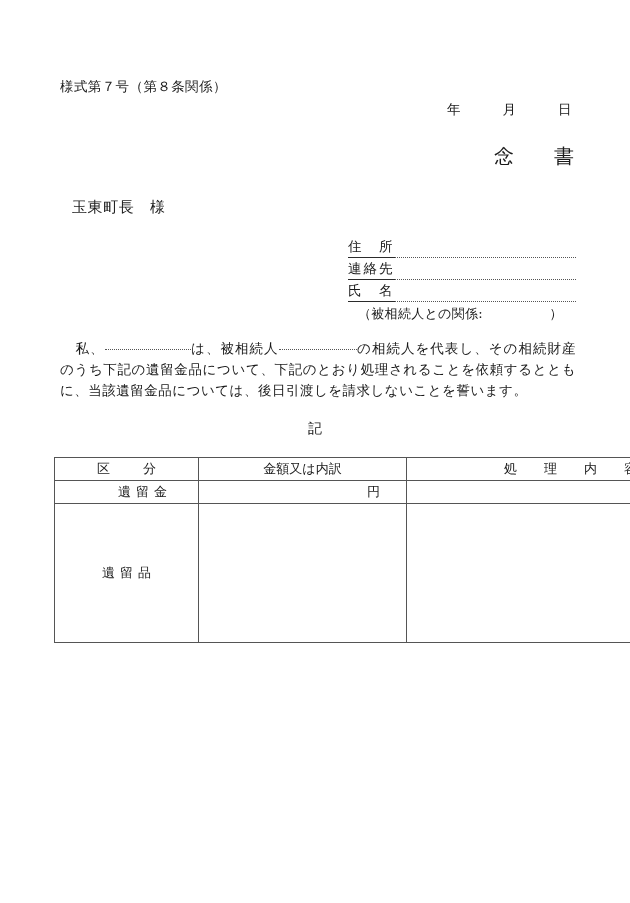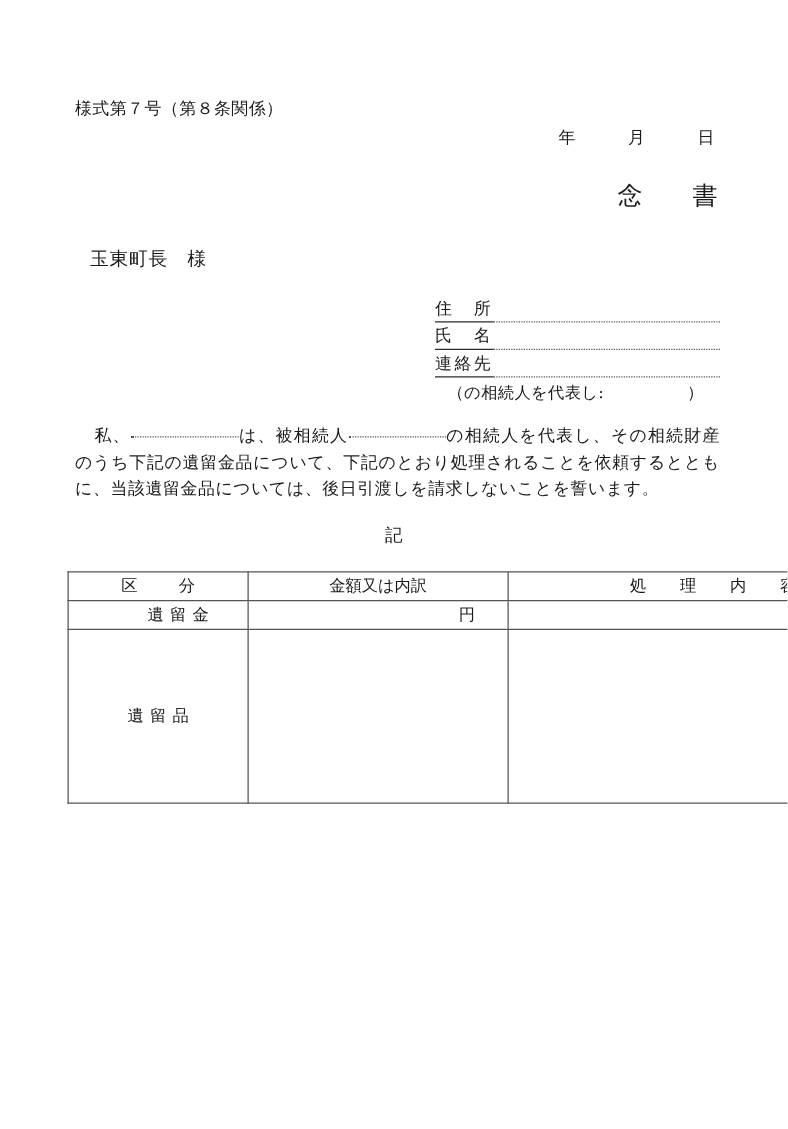--- a/index.html
+++ b/index.html
@@ -209,30 +209,30 @@
   <div class="addressee">玉東町長　様</div>
 
   <div class="sender-block">
 
     <div class="sender-row">
       <span class="sender-label">住　所</span>
       <span class="sender-dots"></span>
     </div>
 
     <div class="sender-row">
+      <span class="sender-label">連絡先</span>
+      <span class="sender-dots"></span>
+    </div>
+
+    <div class="sender-row">
       <span class="sender-label">氏　名</span>
       <span class="sender-dots"></span>
     </div>
 
-    <div class="sender-row">
-      <span class="sender-label">連絡先</span>
-      <span class="sender-dots"></span>
-    </div>
-
-    <div class="relation-row">（の相続人を代表し:　　　　　）</div>
+    <div class="relation-row">（被相続人との関係:　　　　　）</div>
   </div>
 
   <div class="body-text">
     <span class="indent"></span><span>私、</span><span class="blank-a"></span><span>は、被相続人</span><span class="blank-b"></span><span>の相続人を代表し、その相続財産のうち下記の遺留金品について、下記のとおり処理されることを依頼するとともに、当該遺留金品については、後日引渡しを請求しないことを誓います。</span>
   </div>
 
   <div class="ki-marker">記</div>
 
   <table class="detail-table">
     <thead>

